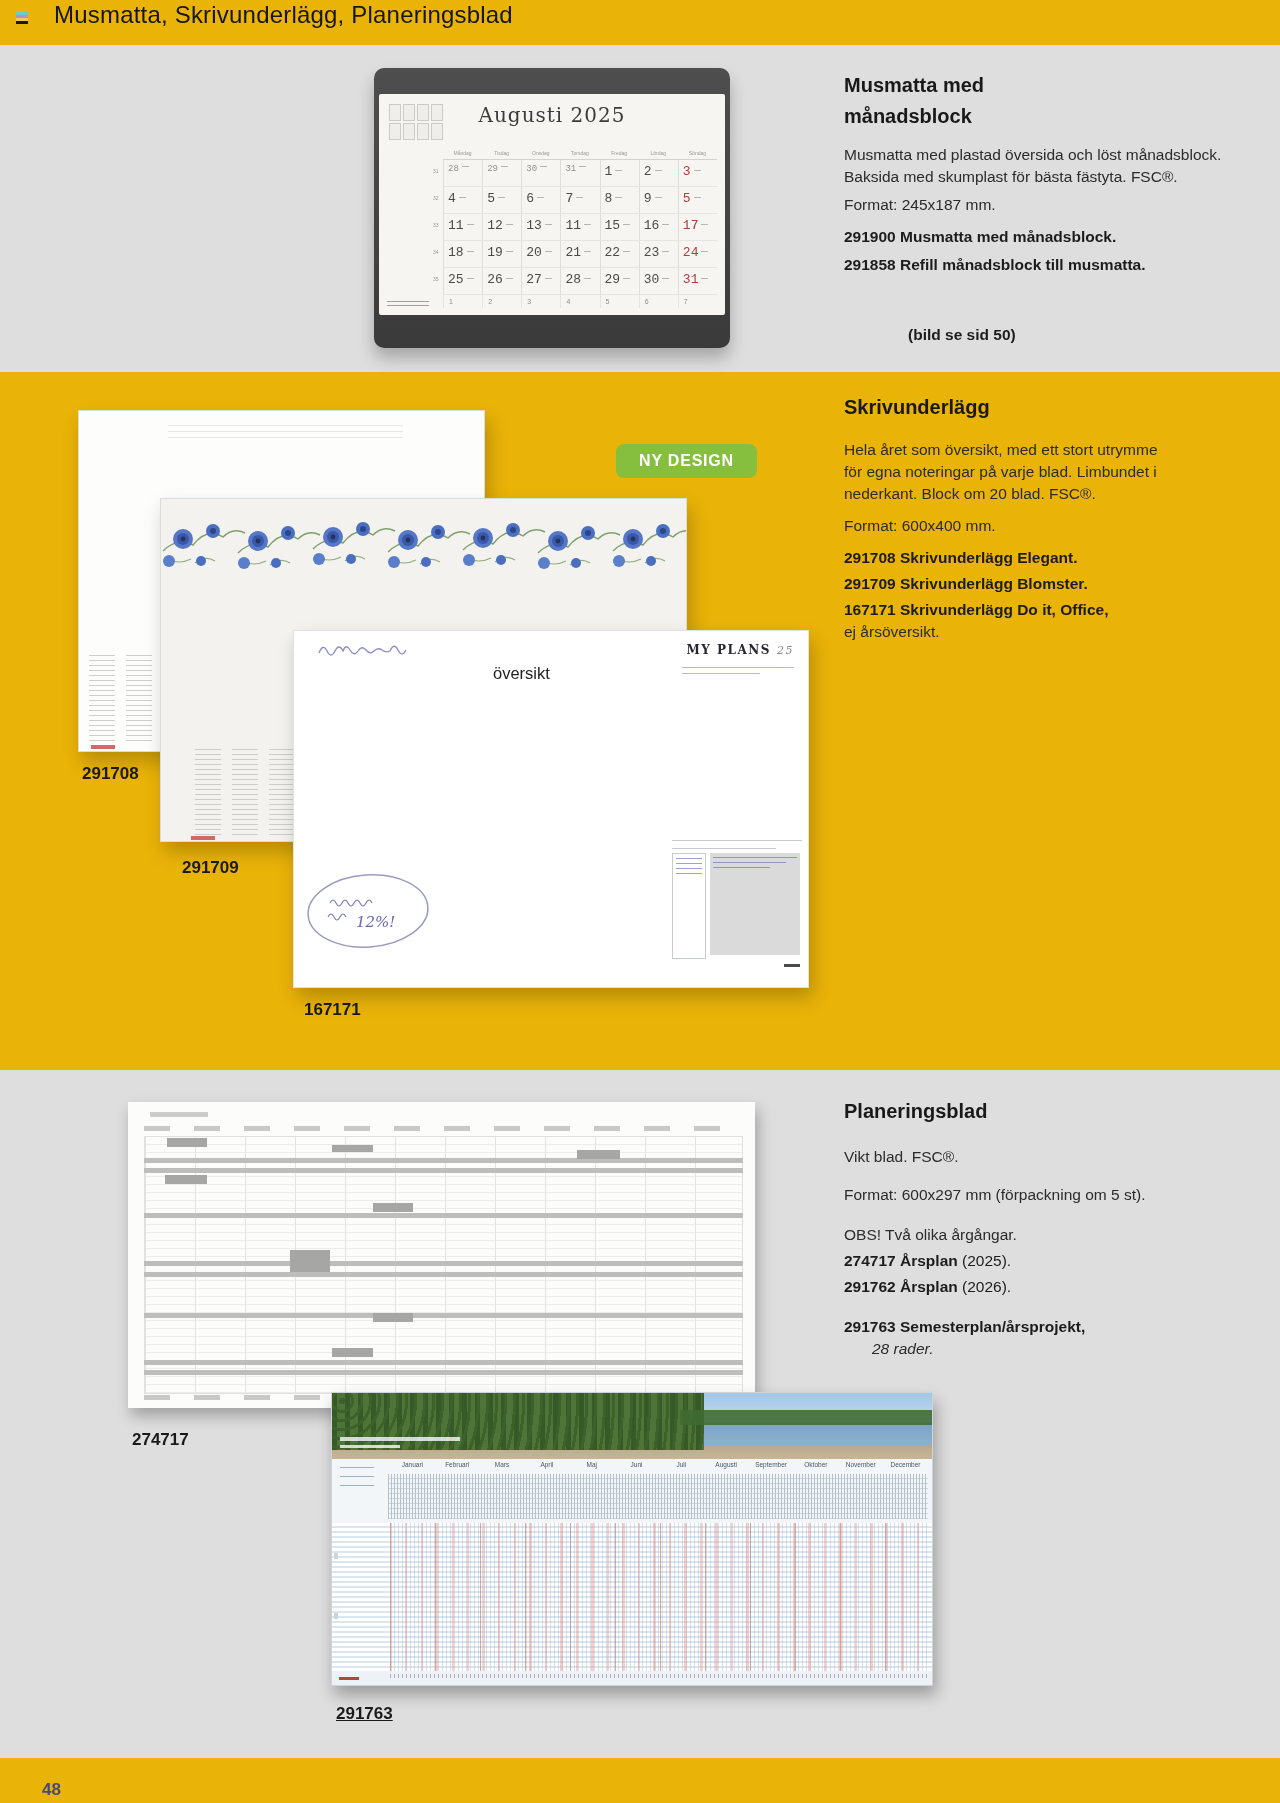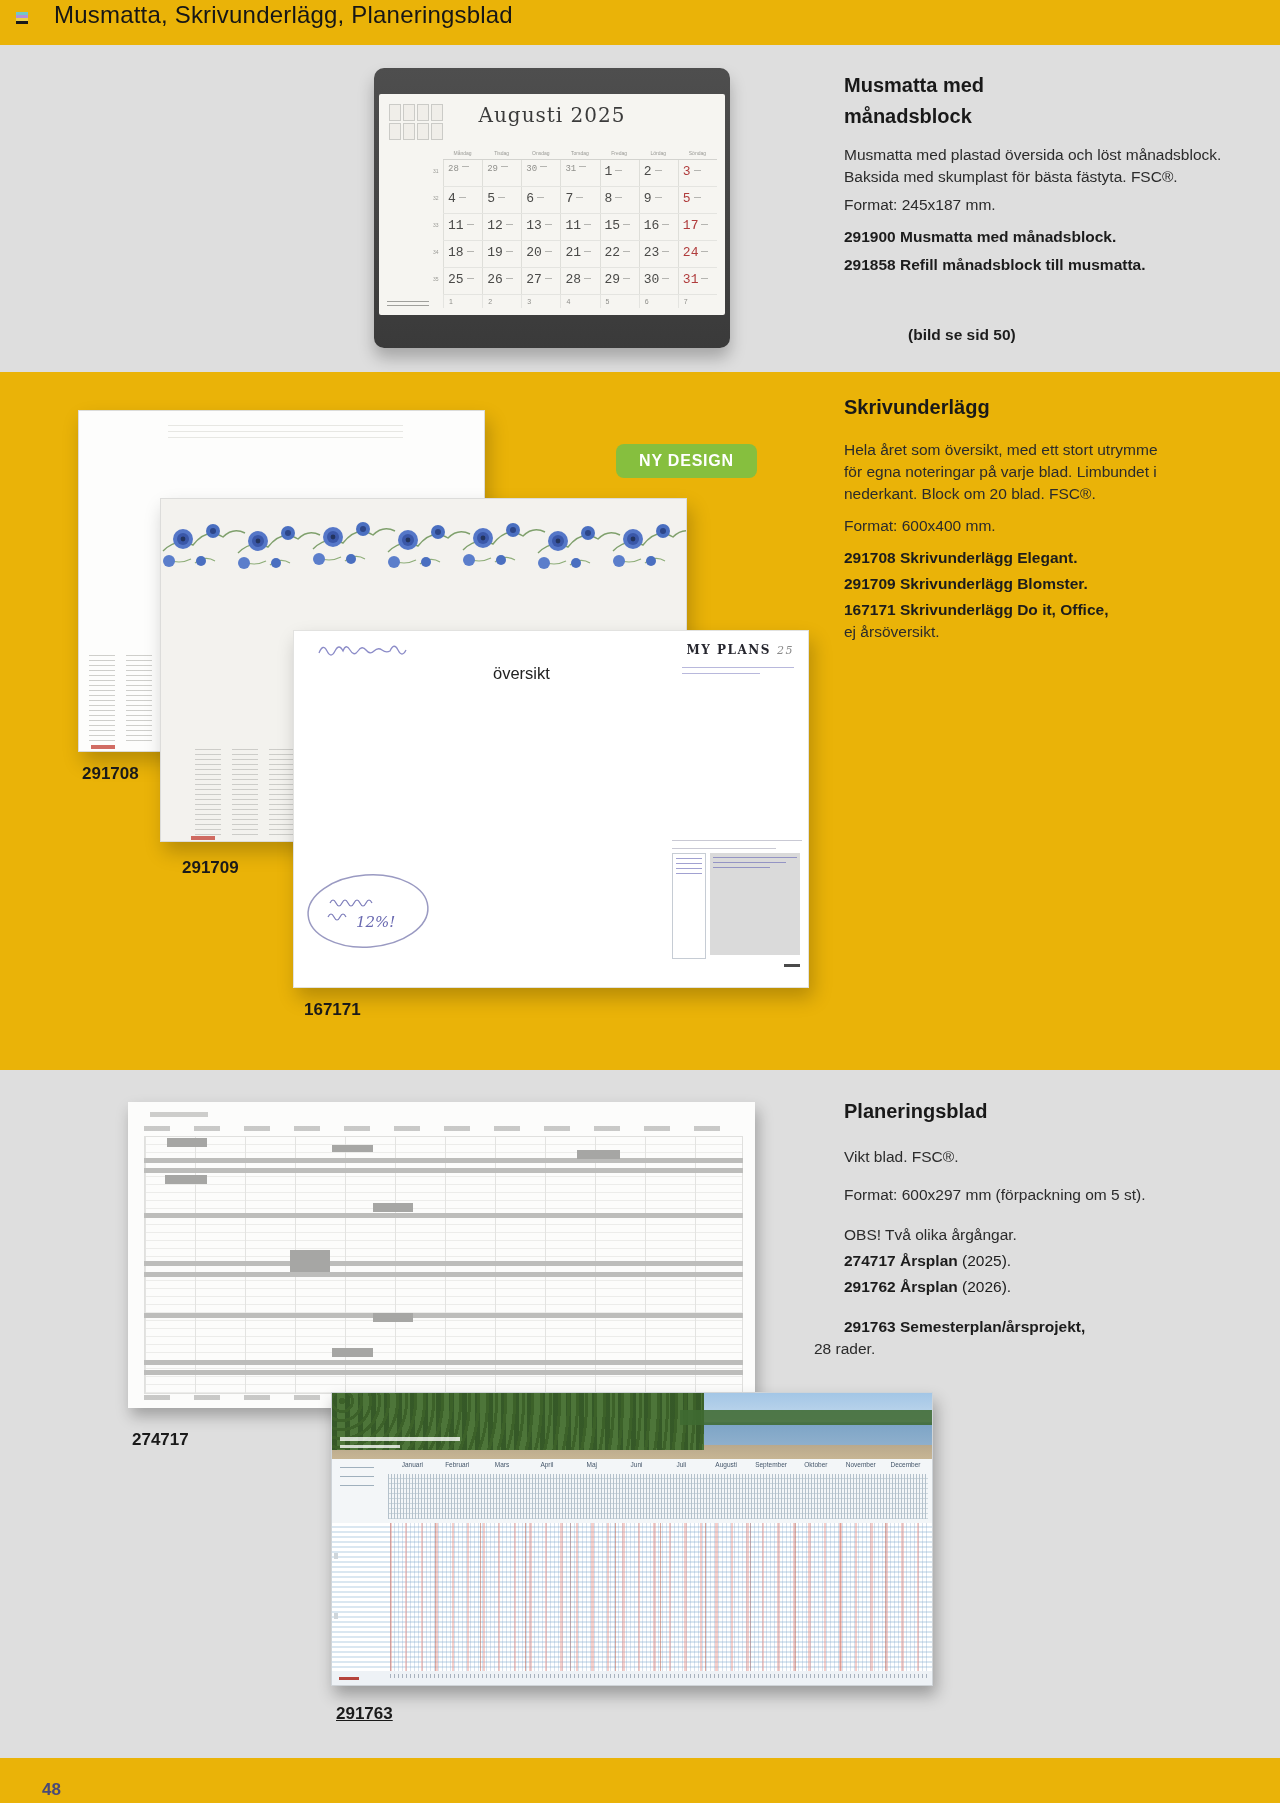--- a/index.html
+++ b/index.html
@@ -391,16 +391,16 @@
   <div class="abs body-line" style="left:844px;top:1148px;">Vikt blad. FSC®.</div>
   <div class="abs body-line" style="left:844px;top:1186px;">Format: 600x297 mm (förpackning om 5 st).</div>
   <div class="abs body-line" style="left:844px;top:1226px;">OBS! Två olika årgångar.</div>
   <div class="abs sku" style="left:844px;top:1252px;">
     <span>274717 Årsplan</span><span class="plain"> (2025).</span>
   </div>
   <div class="abs sku" style="left:844px;top:1278px;text-align:center;">
     <span>291762 Årsplan</span><span class="plain"> (2026).</span>
   </div>
   <div class="abs sku" style="left:844px;top:1318px;">291763 Semesterplan/årsprojekt,</div>
-  <div class="abs body-line" style="left:814px;top:1340px;">28 rader.</div>
+  <div class="abs body-line" style="left:872px;top:1340px;font-style:italic;">28 rader.</div>
 
   <div class="page-num">48</div>
 </div>
 
 </body></html>

